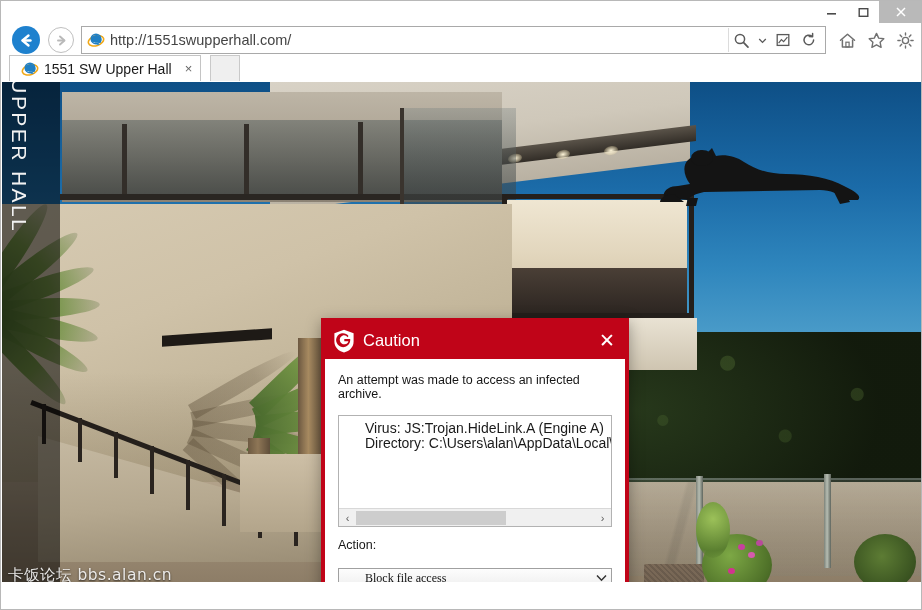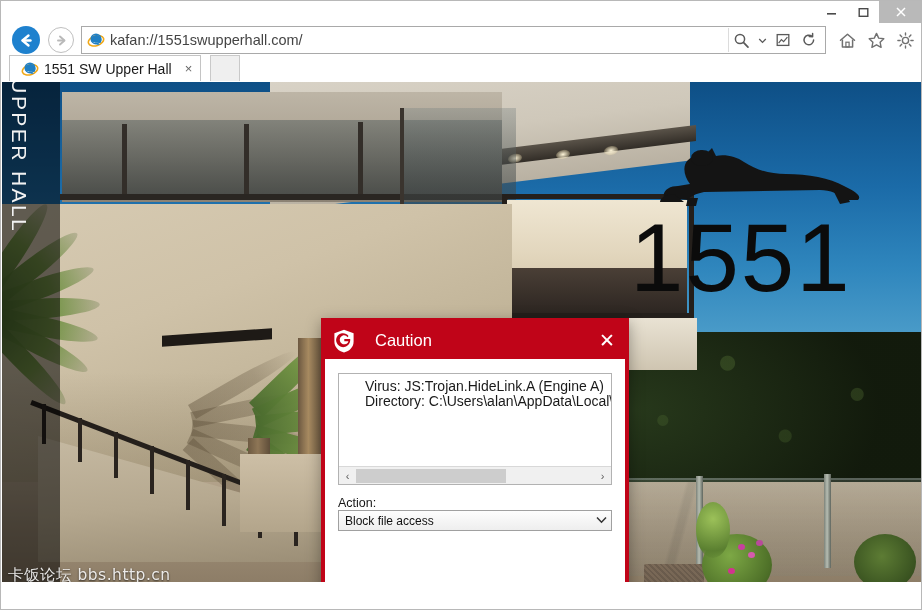--- a/index.html
+++ b/index.html
@@ -514,21 +514,20 @@
     box-sizing: border-box;
     box-shadow: 0 4px 14px rgba(0,0,0,0.35);
     z-index: 50;
   }
   .dlg-title {
     height: 37px;
     background: #c00418;
     display: flex;
     align-items: center;
     padding: 0 4px 0 8px;
-    gap: 12px;
   }
   .dlg-logo { width: 22px; height: 24px; flex: none; }
   .dlg-title-text {
     color: #ffffff;
     font-size: 16.5px;
     margin-left: 8px;
     flex: 1;
     font-family: "Liberation Sans", sans-serif;
   }
   .dlg-close {
@@ -594,37 +593,38 @@
   .hs-thumb {
     position: absolute;
     left: 0; top: 1px;
     width: 63%;
     height: 14px;
     background: #cdcdcd;
   }
   .dlg-action-label {
     font-size: 12.5px;
     color: #161616;
-    margin: 11px 0 0 0;
+    margin: 11px 0 16px 0;
     font-family: "Liberation Sans", sans-serif;
   }
   .dlg-select {
     height: 21px;
     border: 1px solid #a0a0a0;
     background: linear-gradient(180deg, #fdfdfd 0%, #eeeeee 100%);
     display: flex;
     align-items: center;
     padding: 0 4px 0 6px;
     box-sizing: border-box;
   }
   .dlg-select-val {
     flex: 1;
     font-size: 12px;
     color: #111;
-    font-family: Liberation Sans, sans-serif;
+    font-family: Liberation Serif, serif;
+    margin-left: 20px;
   }
   .dlg-select-arrow {
     color: #3c3c3c;
     font-size: 10px;
   }
 </style>
 </head>
 <body>
 
 <div id="app">
@@ -664,21 +664,21 @@
         <path d="M4 7.5 H10" stroke="#b9b9b9" stroke-width="1.9" stroke-linecap="round"></path>
       </svg>
     </div>
 
     <div class="addrbar">
       <svg class="ie-favicon" viewBox="0 0 24 24" aria-hidden="true">
         <ellipse cx="12" cy="13" rx="10.5" ry="6.6" fill="none" stroke="#f0a818" stroke-width="2.1" transform="rotate(-18 12 13)"></ellipse>
         <path d="M5.5 13.5 A7 7 0 1 1 18.6 15.5 L11.6 15.5 A3.6 3.6 0 0 0 17.4 17.6" fill="#1f7fc4"></path>
         <circle cx="12" cy="10.6" r="6.3" fill="none" stroke="#1f7fc4" stroke-width="2.2"></circle>
       </svg>
-      <div class="addr-url">kafan://1551swupperhall.com/</div>
+      <div class="addr-url">http://1551swupperhall.com/</div>
       <div class="addr-tools">
         <div class="tool-ic">
           <svg width="17" height="17" viewBox="0 0 17 17" aria-hidden="true">
             <circle cx="7" cy="7" r="4.6" fill="none" stroke="#5a5a5a" stroke-width="1.5"></circle>
             <path d="M10.4 10.4 L15 15.2" stroke="#5a5a5a" stroke-width="1.7" stroke-linecap="round"></path>
           </svg>
         </div>
         <div class="tool-ic narrow">
           <svg width="9" height="9" viewBox="0 0 9 9" aria-hidden="true">
               <path d="M1.2 3 L4.5 6.4 L7.8 3" fill="none" stroke="#5a5a5a" stroke-width="1.3"></path>
@@ -844,38 +844,38 @@
     </div>
 
     <div class="brand">
       <svg class="panther" viewBox="0 0 240 80" aria-hidden="true">
         <path d="M20 66 C18 58 26 54 34 54 L46 52 C40 44 38 34 44 28 C48 24 54 24 58 26 L56 18 L62 22 L68 16 L72 24 C80 22 92 24 100 30 C112 38 126 42 142 42 C164 42 186 46 200 54 C212 60 218 64 214 68 L200 68 C196 62 186 58 176 58 L60 60 C52 62 46 64 44 68 Z" fill="#141414"></path>
         <ellipse cx="58" cy="26" rx="11" ry="8" fill="#141414"></ellipse>
         <path d="M44 66 L42 74 L52 74 L54 66 Z" fill="#141414"></path>
         <path d="M190 60 L196 72 L206 70 L200 58 Z" fill="#141414"></path>
         <path d="M30 62 C22 62 16 66 16 70 L40 70 Z" fill="#141414"></path>
       </svg>
-      <div class="brand-num">1551</div>
-    </div>
-
-    <div class="watermark">卡饭论坛 bbs.http.cn</div>
+    </div>
+
+    <div class="watermark">卡饭论坛 bbs.alan.cn</div>
 
     <div class="dialog">
 
       <div class="dlg-title">
         <svg class="dlg-logo" viewBox="0 0 22 24" aria-hidden="true">
           <path d="M11 0.8 L20.6 4.2 V12.4 C20.6 18 16.6 22 11 23.4 C5.4 22 1.4 18 1.4 12.4 V4.2 Z" fill="#ffffff"></path>
           <path d="M14.6 8.2 C13.6 6.6 11.6 5.8 9.8 6.4 C7.4 7.2 6.2 9.8 7 12.2 C7.8 14.6 10.4 15.9 12.8 15.1 C14.2 14.6 15.1 13.5 15.4 12.2 L11.3 12.2 L11.3 10.1 L17.2 10.1 C17.6 13.6 15.6 16.8 12.3 17.8 C8.6 19 4.7 17 3.5 13.3 C2.3 9.6 4.3 5.7 8 4.5 C10.8 3.6 13.8 4.7 15.5 6.9 Z" fill="#c00418"></path>
         </svg>
         <div class="dlg-title-text">Caution</div>
         <div class="dlg-close">✕</div>
       </div>
 
       <div class="dlg-body">
 
+        <div class="dlg-msg">An attempt was made to access an infected archive.</div>
 
         <div class="dlg-listbox">
           <div class="dlg-lines">
             <div>Virus: JS:Trojan.HideLink.A (Engine A)</div>
             <div>Directory: C:\Users\alan\AppData\Local\Microsoft\Wind</div>
           </div>
           <div class="hscroll">
             <div class="hs-arrow">‹</div>
             <div class="hs-track">
               <div class="hs-thumb"></div>

